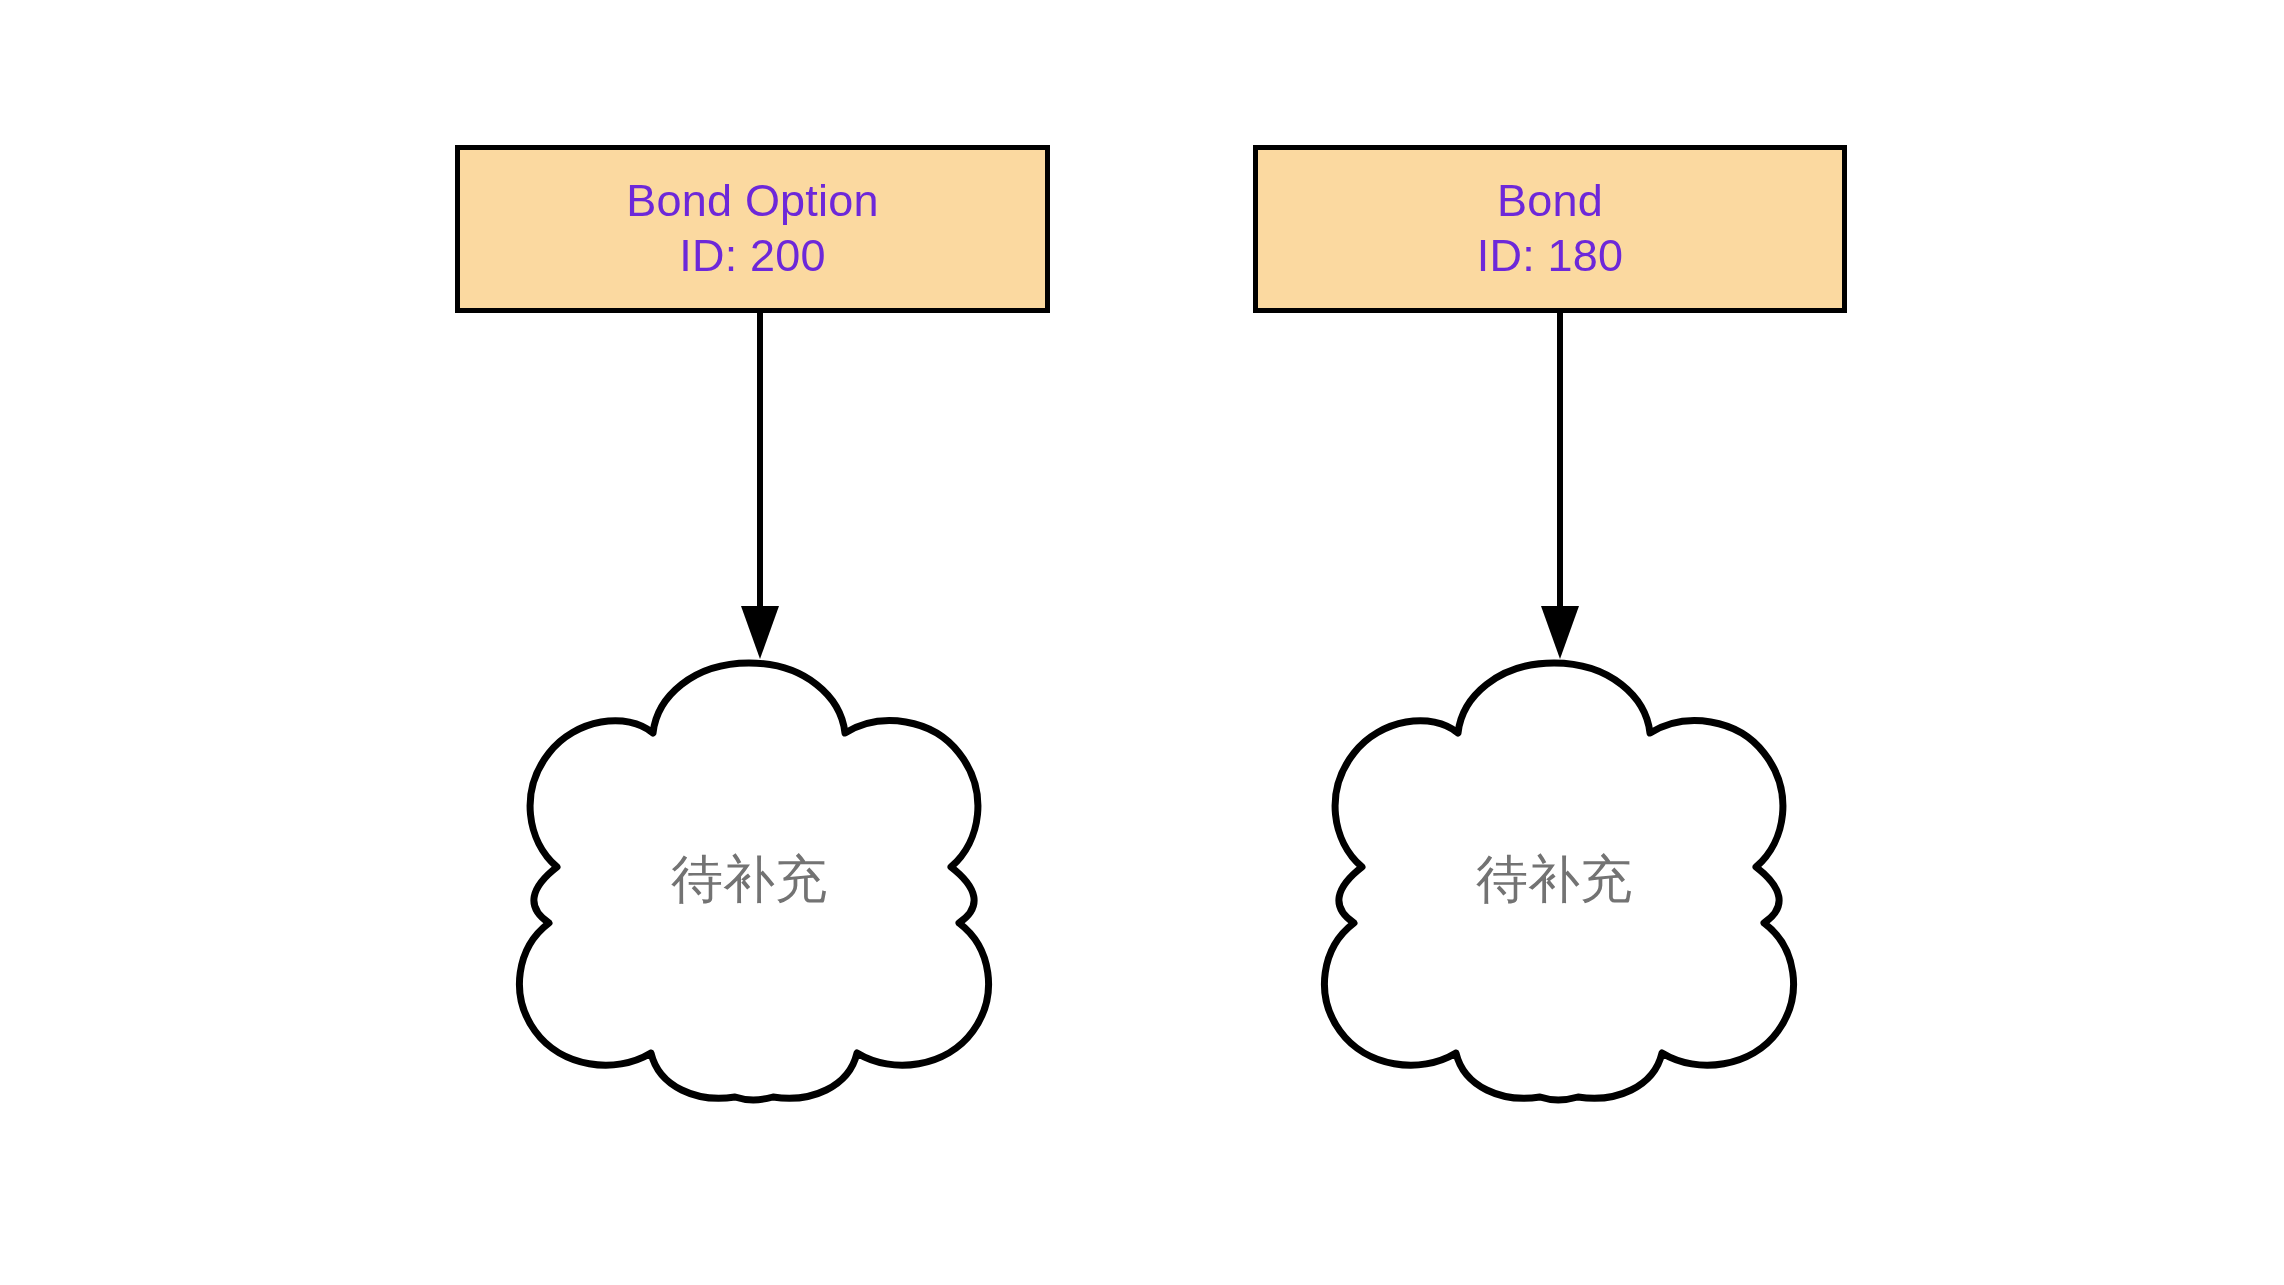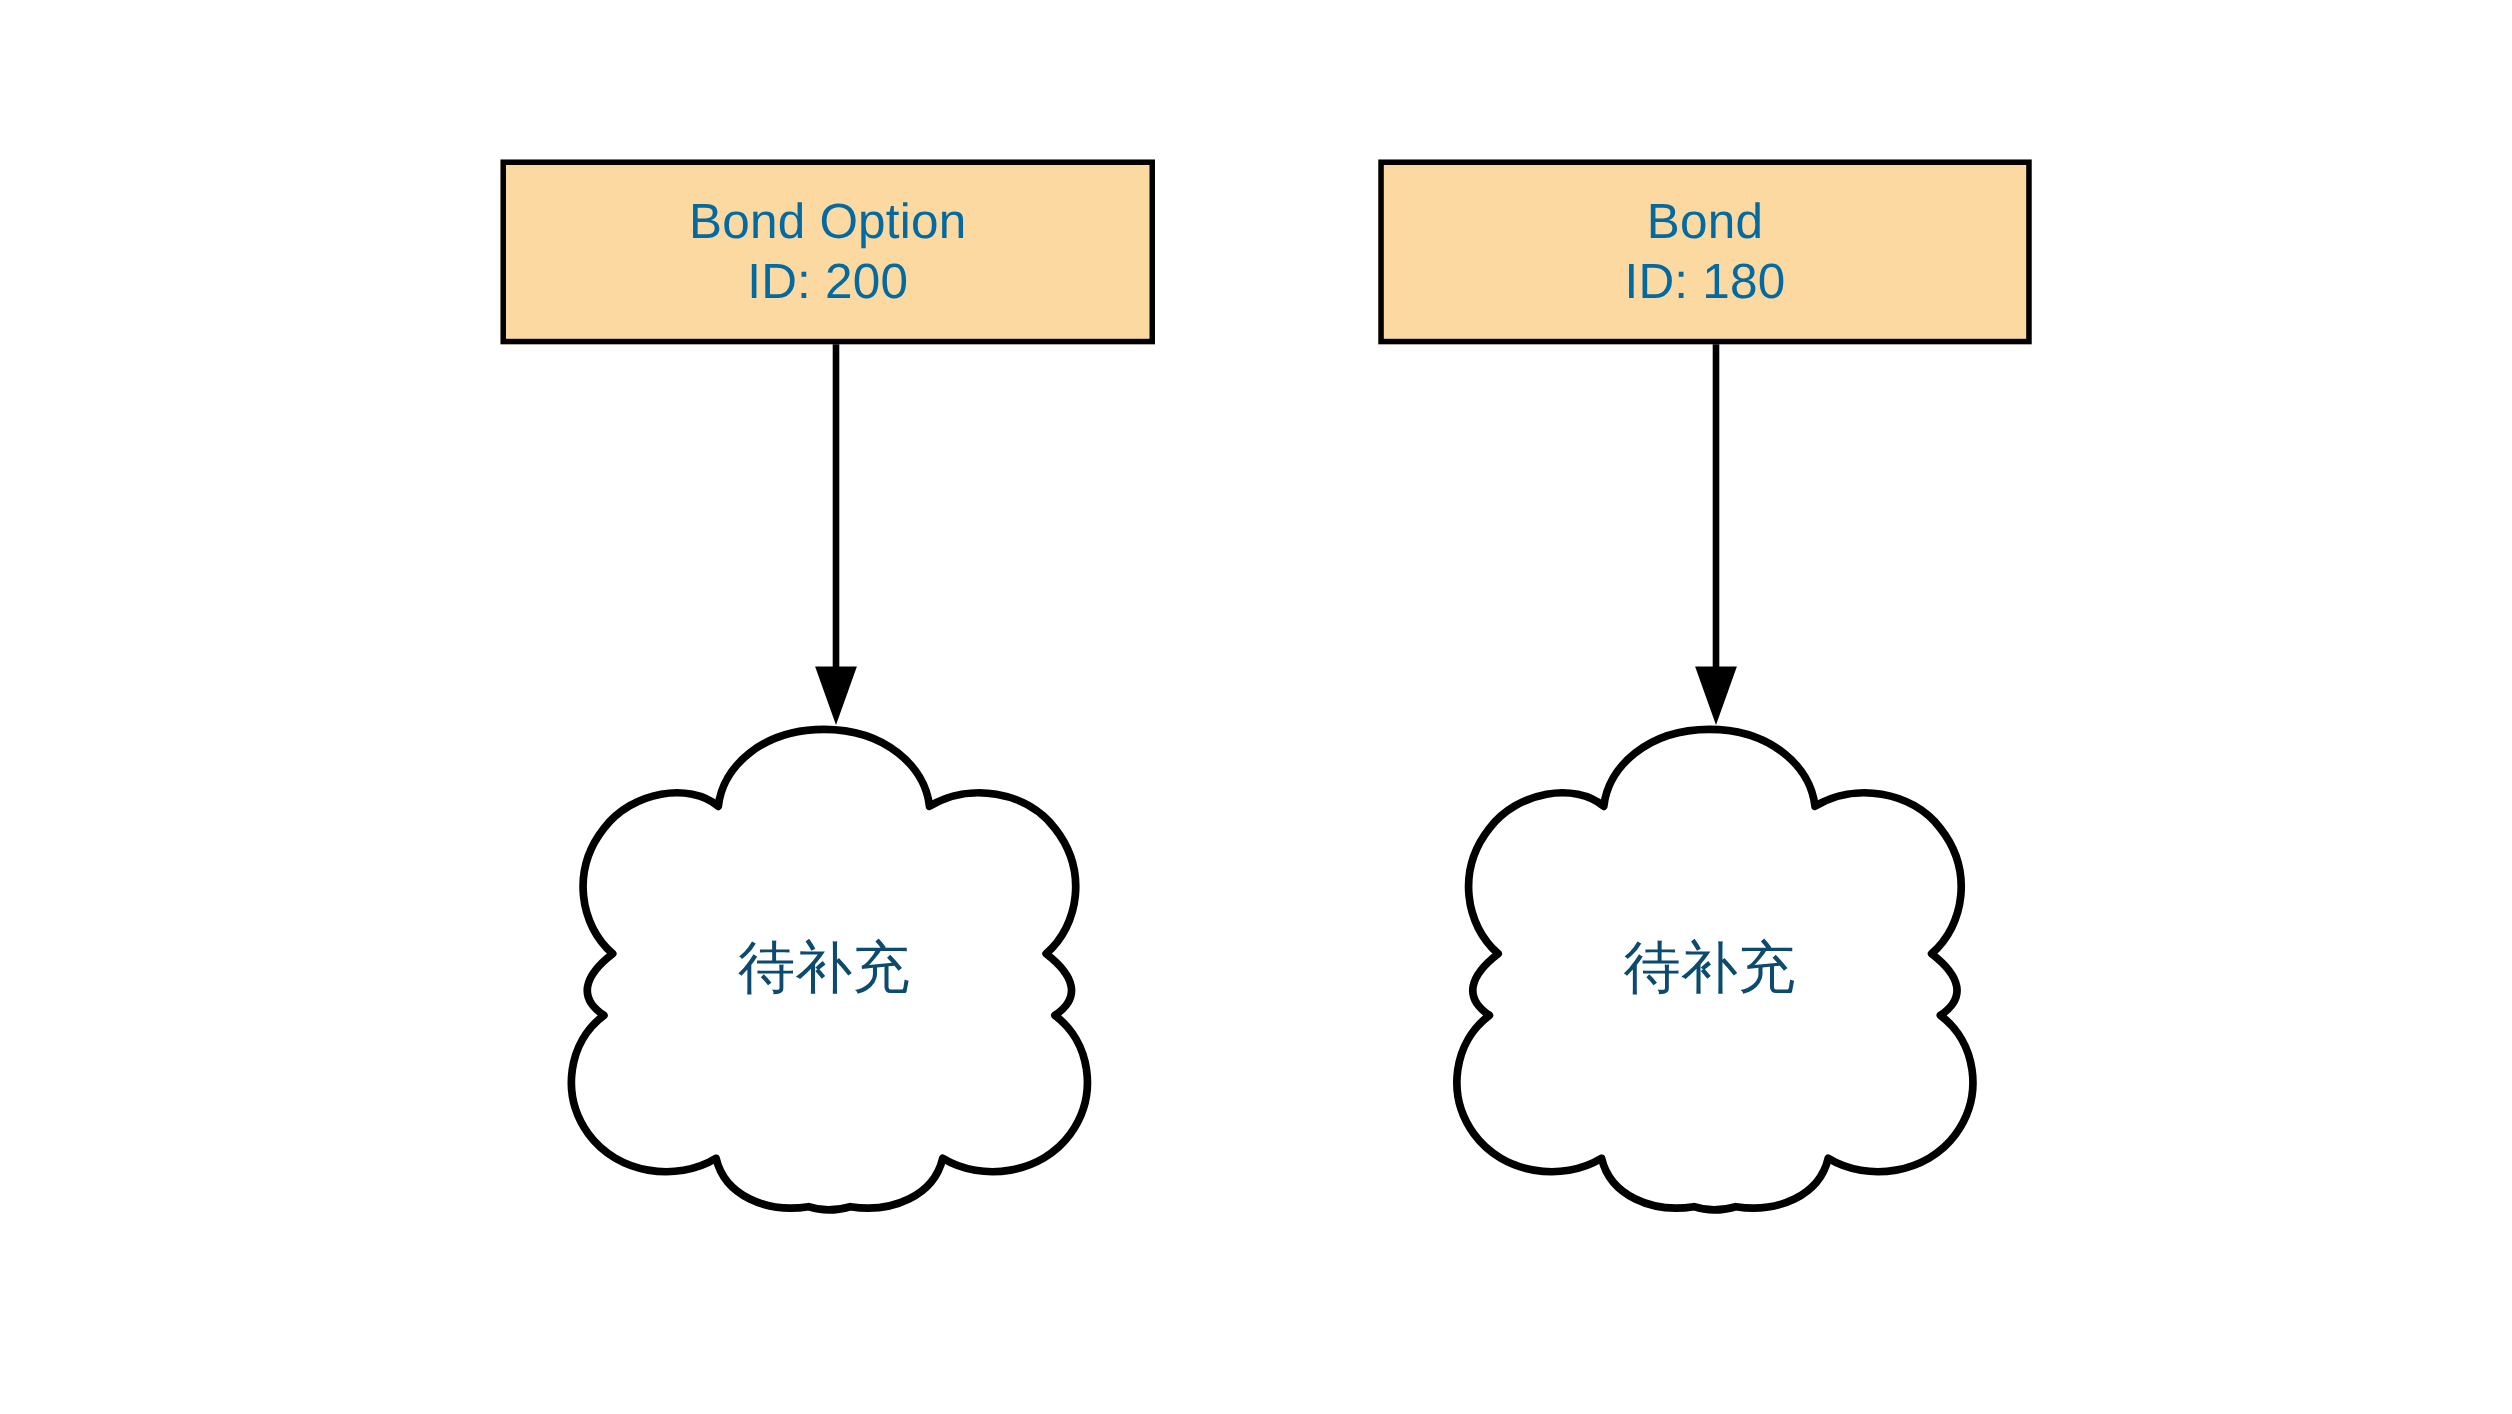--- a/index.html
+++ b/index.html
@@ -22,40 +22,40 @@
     box-sizing: border-box;
     border: 5px solid #000000;
     display: flex;
     flex-direction: column;
     align-items: center;
     justify-content: center;
     line-height: 1.22;
   }
   .node-box .node-title,
   .node-box .node-id {
-    color: #0369a1;
+    color: #6d28d9;
     font-size: 45px;
     font-weight: 400;
     letter-spacing: 0.2px;
     white-space: nowrap;
   }
   .cloud-wrap {
     position: absolute;
   }
   .cloud-wrap svg {
     display: block;
     overflow: visible;
   }
   .cloud-label {
     position: absolute;
     left: 0;
     top: 0;
     width: 100%;
     text-align: center;
-    color: #0c4a6e;
+    color: #737373;
     font-size: 52px;
     font-family: "DejaVu Sans", "Liberation Sans", sans-serif;
     white-space: nowrap;
   }
   .edge-wrap {
     position: absolute;
   }
   .edge-wrap svg {
     display: block;
     overflow: visible;

